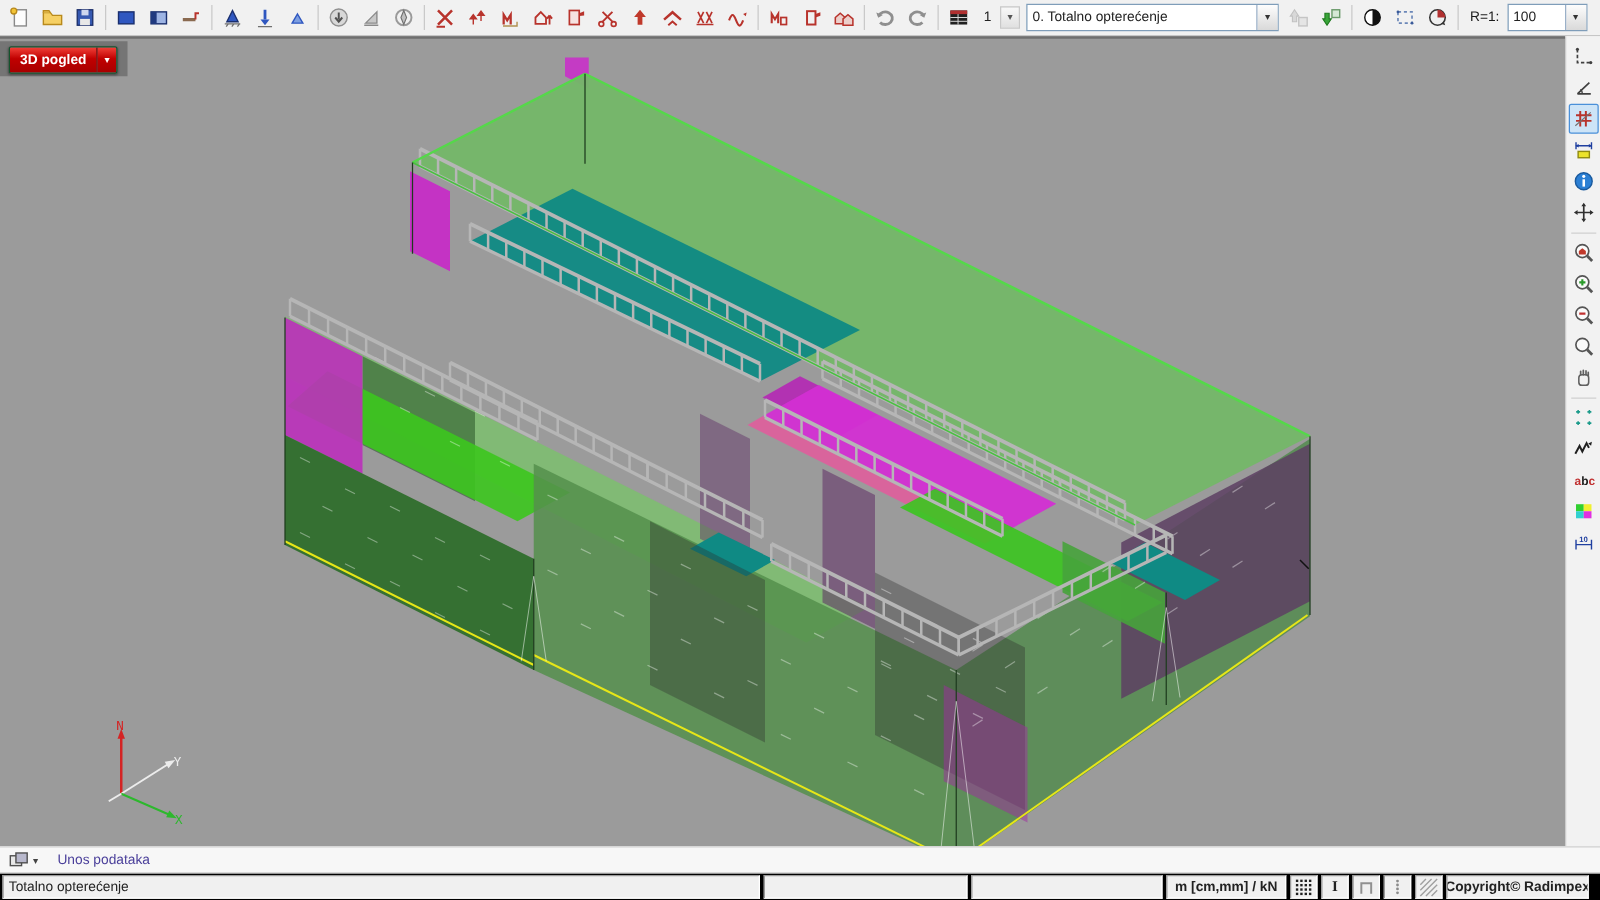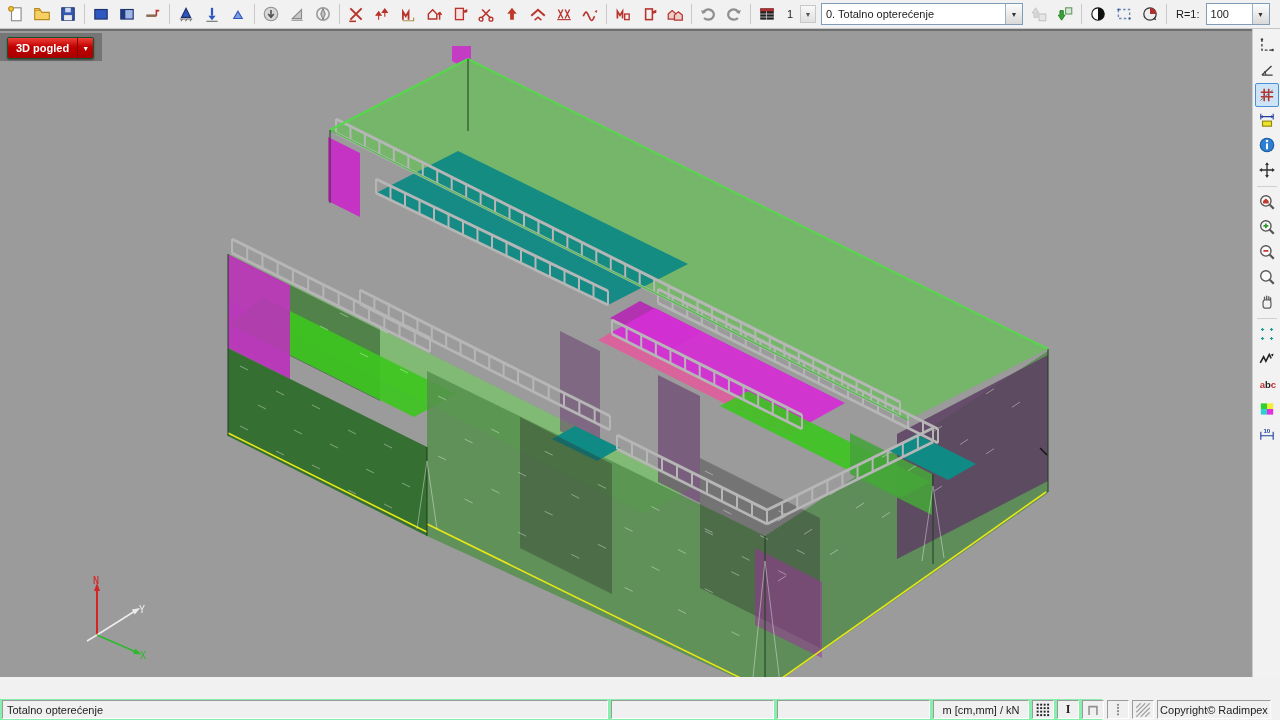--- a/index.html
+++ b/index.html
@@ -47,26 +47,26 @@
   .sbtn.selected{background:#cde4f7;border-color:#4a90d9;}
   .ssep{width:20px;height:1px;background:#cfcfcf;margin:3px 0;flex:0 0 auto;}
   
   .modebar{position:absolute;left:0;top:677px;width:1280px;height:22px;background:#f7f7f7;
            border-top:1px solid #cfcfcf;border-bottom:1px solid #b9b9b9;display:flex;
            align-items:center;box-sizing:border-box;}
   .modebar .micon{margin-left:6px;display:flex;align-items:center;}
   .modebar .mcaret{font-size:7px;color:#444;margin:2px 0 0 1px;}
   .modebar .mlabel{margin-left:14px;color:#4a3f9a;}
   
-  .statusbar{position:absolute;left:0;top:699px;width:1102px;height:21px;background:#86efac;
+  .statusbar{position:absolute;left:0;top:699px;width:1280px;height:21px;background:#000000;
              display:flex;align-items:stretch;gap:3px;padding:1px 2px;box-sizing:border-box;}
   .scell{border:1px solid;border-color:#9a9a9a #ffffff #ffffff #9a9a9a;background:#f0f0f0;
          display:flex;align-items:center;padding:0 4px;box-sizing:border-box;white-space:nowrap;
          overflow:hidden;flex:0 0 auto;}
-  .scell.center{justify-content:center;padding:0;}
+  .scell.center{justify-content:center;padding:0;font-weight:bold;}
   .scell.boldI{font-family:"Liberation Serif",serif;font-weight:bold;font-size:12px;}
 </style>
 </head>
 <body>
 
 <div class="app">
 
   <div class="toolbar" id="toolbar">
       <div class="tbtn">
         <span style="display:flex">
@@ -817,20 +817,30 @@
           <span style="display:flex">
             <svg width="18" height="18" viewBox="0 0 16 16">
               <path d="M2 9.5h12M2.5 6v7M13.5 6v7" stroke="#2040a0" fill="none"></path>
               <text x="4.8" y="7.5" font-size="5.5" fill="#2040a0" font-weight="bold">10</text>
             </svg>
           </span>
         </div>
       </div>
   </div>
 
+  <div class="modebar">
+    <span class="micon" id="modeicon">
+        <svg width="18" height="18" viewBox="0 0 16 16">
+          <rect x="2" y="5" width="8" height="7" fill="#e8e8e8" stroke="#505050"></rect>
+          <rect x="6" y="3" width="8" height="7" fill="#b8b8cc" stroke="#505050"></rect>
+        </svg>
+      </span>
+    <span class="mcaret">▼</span>
+    <span class="mlabel">Unos podataka</span>
+  </div>
 
   <div class="statusbar" id="statusbar">
       <div class="scell" style="width: 606px;">Totalno opterećenje</div>
       <div class="scell" style="width: 163px;"></div>
       <div class="scell" style="width: 153px;"></div>
       <div class="scell center" style="width: 96px;">m [cm,mm] / kN</div>
       <div class="scell center" style="width: 22px;">
         <span style="display:flex">
           <svg width="18" height="18" viewBox="0 0 16 16">
             <g fill="#202020">

